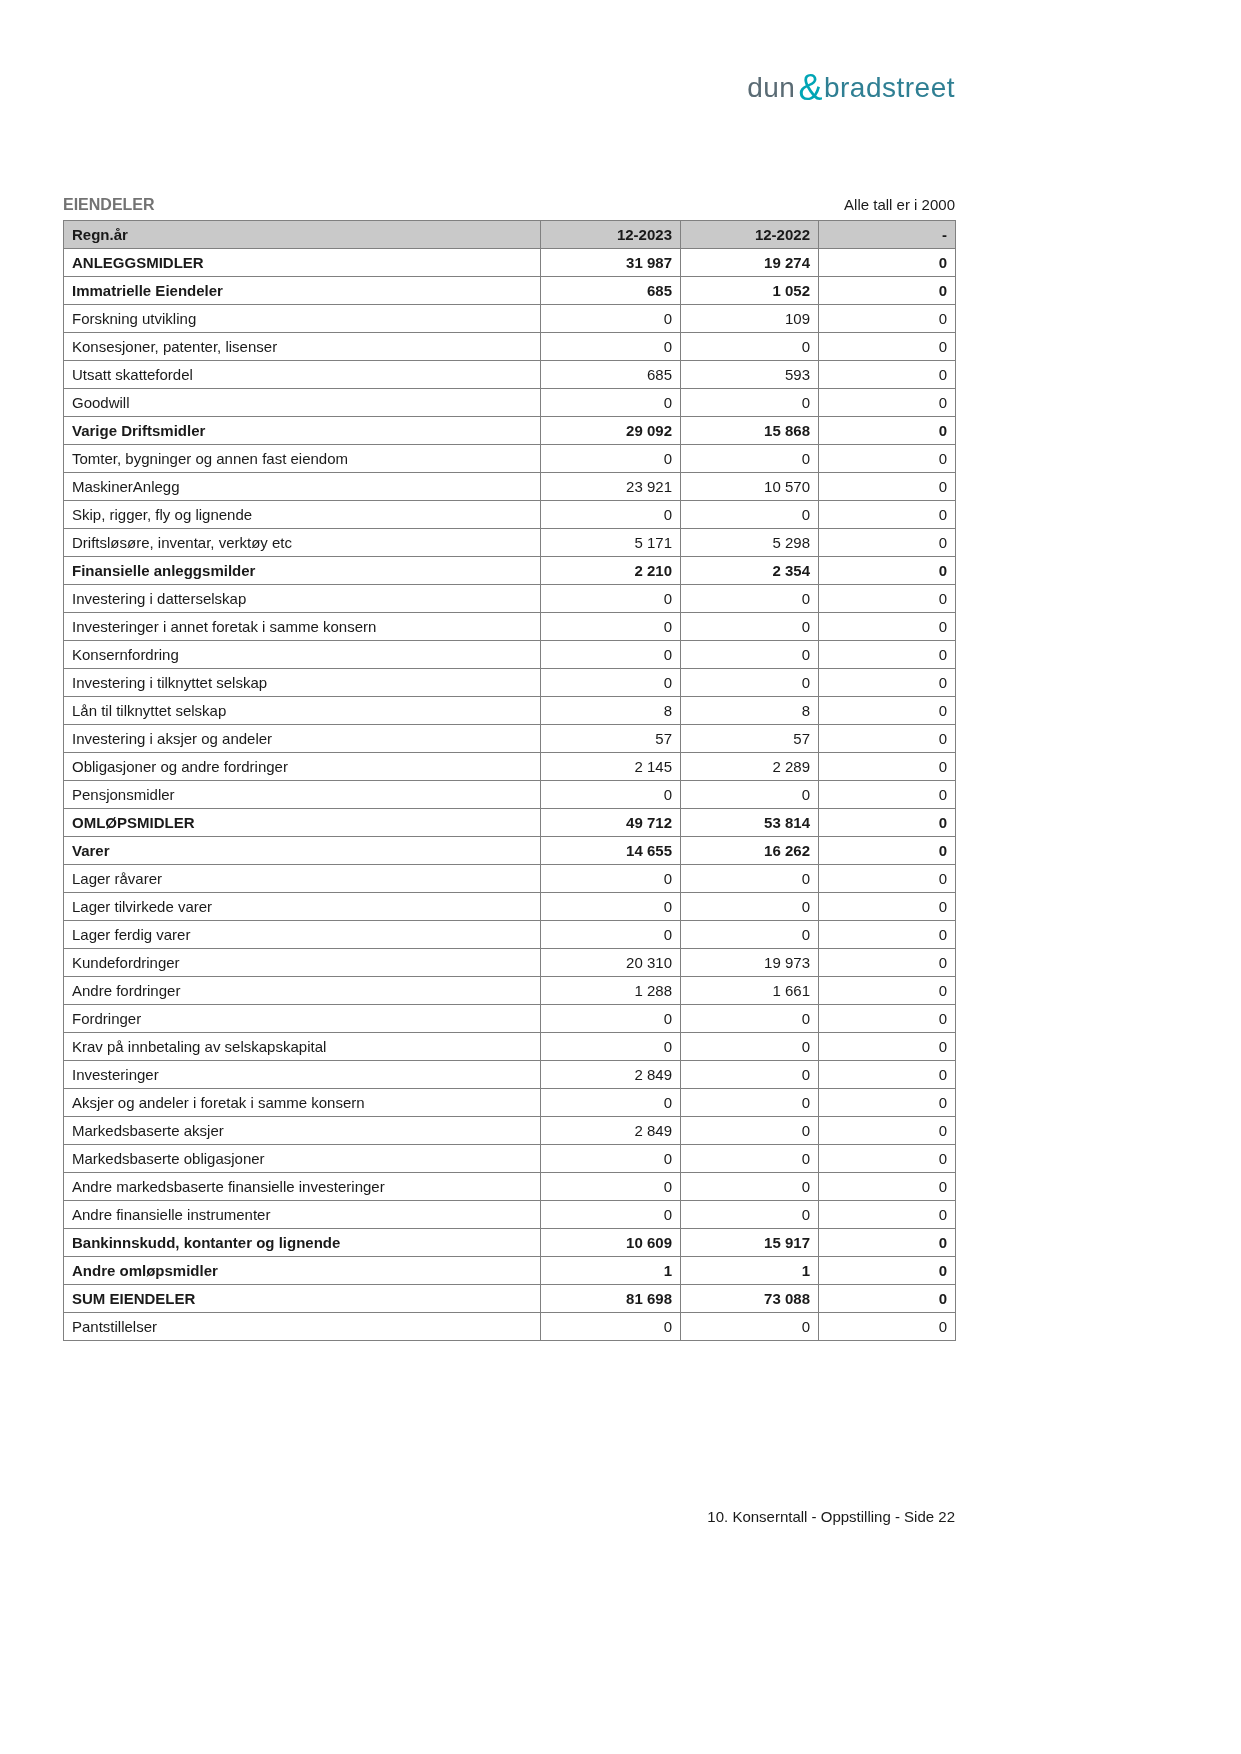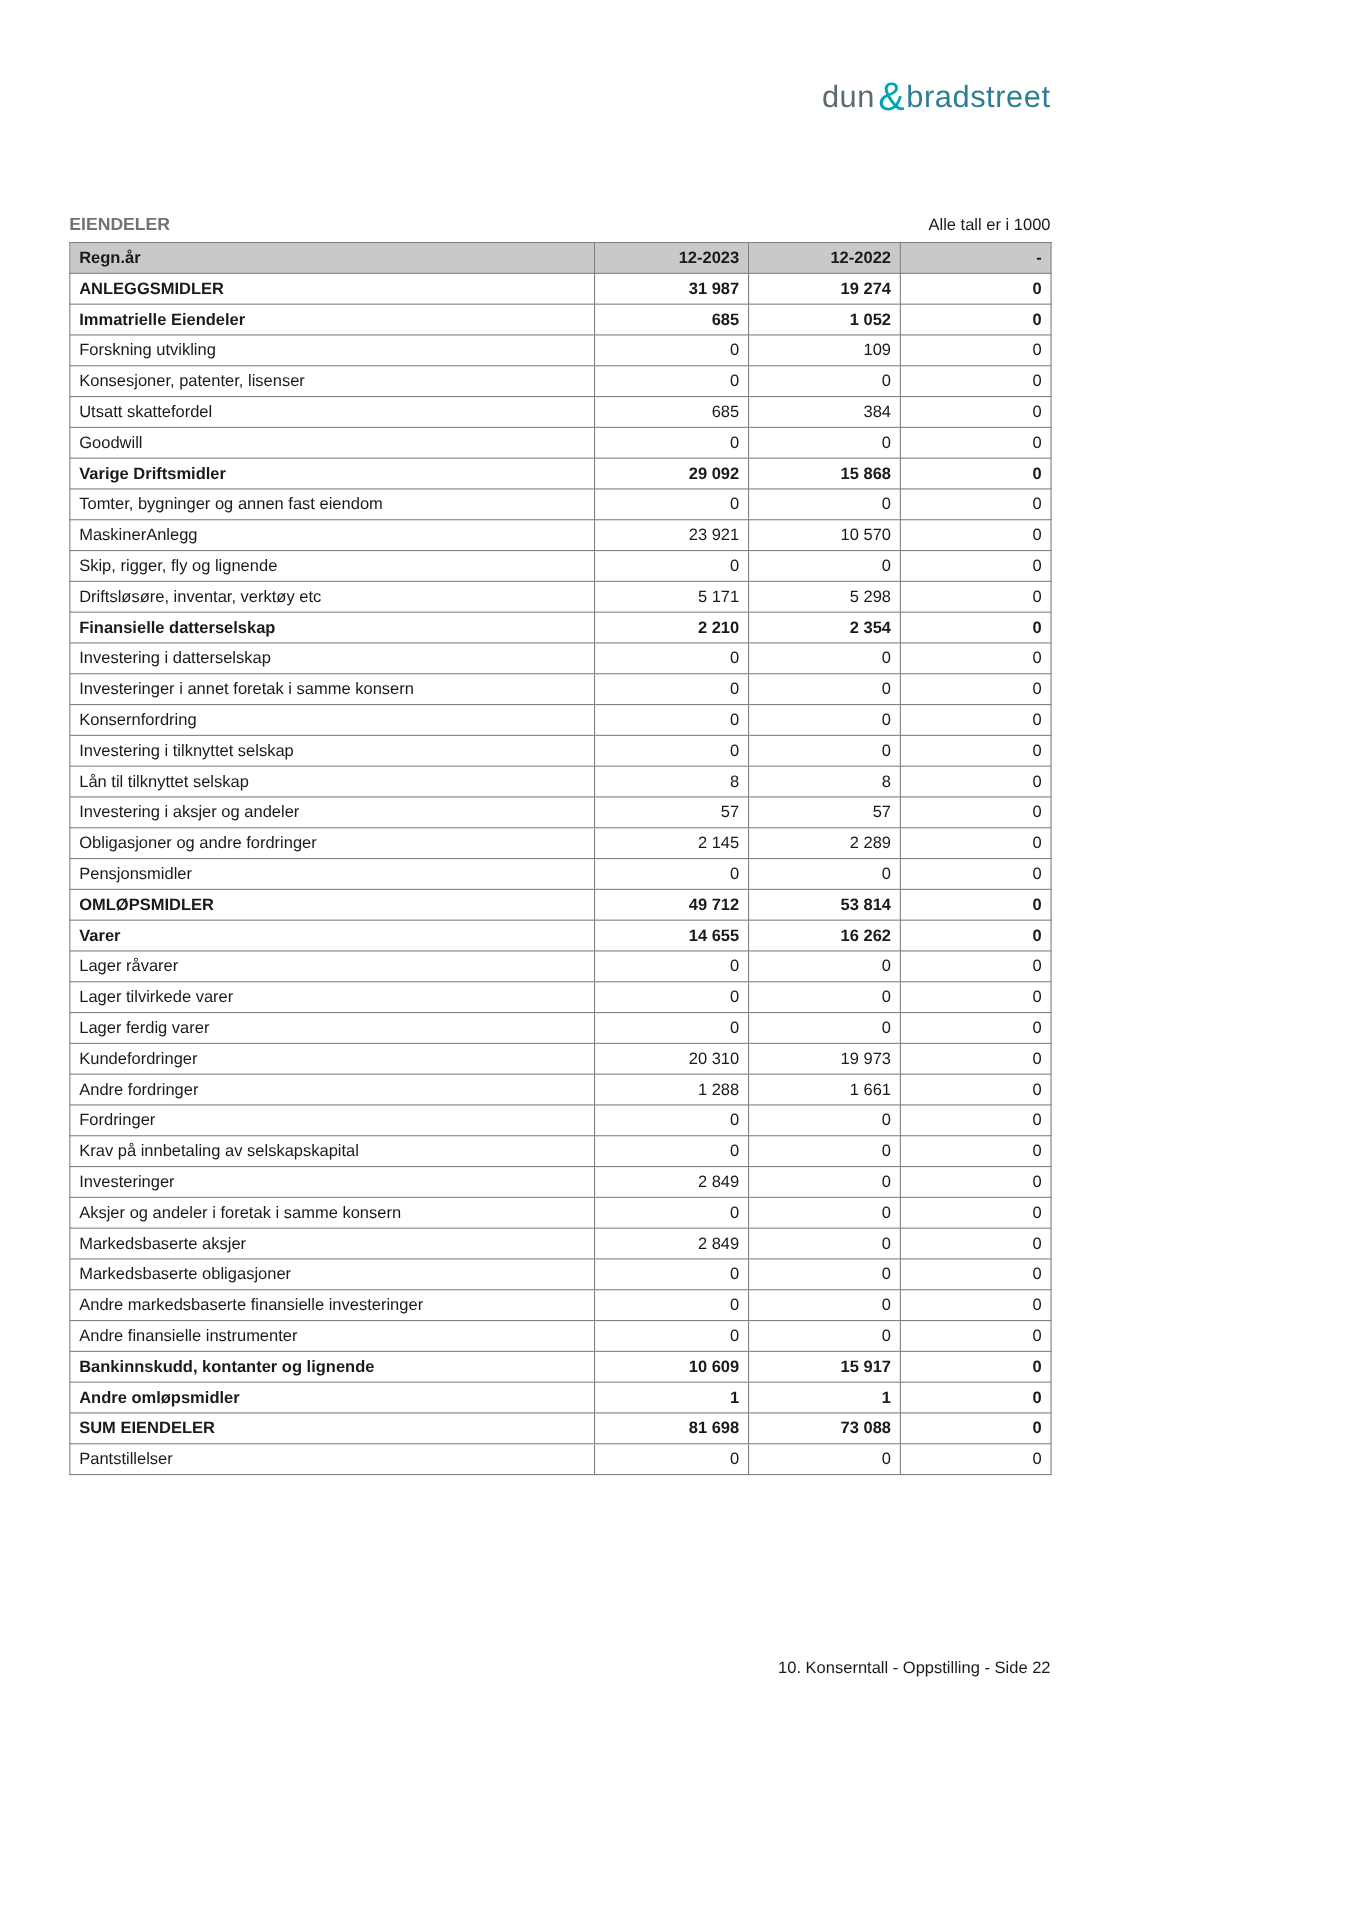--- a/index.html
+++ b/index.html
@@ -117,21 +117,21 @@
 <body>
 
 <div class="page">
 
   <div class="logo">
     <span class="logo-dun">dun</span><span class="logo-amp">&amp;</span><span class="logo-bradstreet">bradstreet</span>
   </div>
 
   <div class="caption-row">
     <span class="section-title">EIENDELER</span>
-    <span class="units-note">Alle tall er i 1000</span>
+    <span class="units-note">Alle tall er i 2000</span>
   </div>
 
   <table class="balance-table">
     <colgroup>
       <col class="c-label">
       <col class="c-2023">
       <col class="c-2022">
       <col class="c-dash">
     </colgroup>
     <thead>
@@ -163,21 +163,21 @@
         </tr>
         <tr>
           <td class="label-cell">Konsesjoner, patenter, lisenser</td>
           <td class="num-cell">0</td>
           <td class="num-cell">0</td>
           <td class="num-cell">0</td>
         </tr>
         <tr>
           <td class="label-cell">Utsatt skattefordel</td>
           <td class="num-cell">685</td>
-          <td class="num-cell">384</td>
+          <td class="num-cell">593</td>
           <td class="num-cell">0</td>
         </tr>
         <tr>
           <td class="label-cell">Goodwill</td>
           <td class="num-cell">0</td>
           <td class="num-cell">0</td>
           <td class="num-cell">0</td>
         </tr>
         <tr class="bold">
           <td class="label-cell">Varige Driftsmidler</td>
@@ -203,21 +203,21 @@
           <td class="num-cell">0</td>
           <td class="num-cell">0</td>
         </tr>
         <tr>
           <td class="label-cell">Driftsløsøre, inventar, verktøy etc</td>
           <td class="num-cell">5 171</td>
           <td class="num-cell">5 298</td>
           <td class="num-cell">0</td>
         </tr>
         <tr class="bold">
-          <td class="label-cell">Finansielle datterselskap</td>
+          <td class="label-cell">Finansielle anleggsmilder</td>
           <td class="num-cell">2 210</td>
           <td class="num-cell">2 354</td>
           <td class="num-cell">0</td>
         </tr>
         <tr>
           <td class="label-cell">Investering i datterselskap</td>
           <td class="num-cell">0</td>
           <td class="num-cell">0</td>
           <td class="num-cell">0</td>
         </tr>

